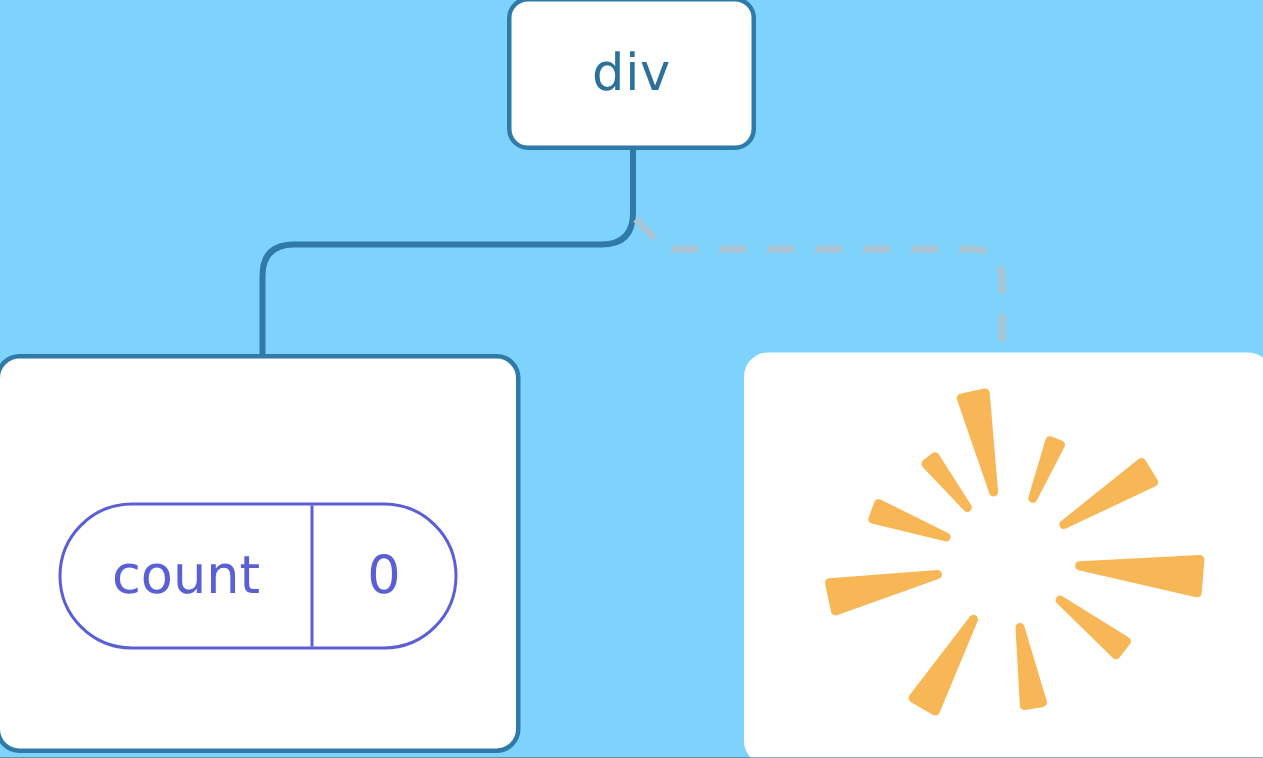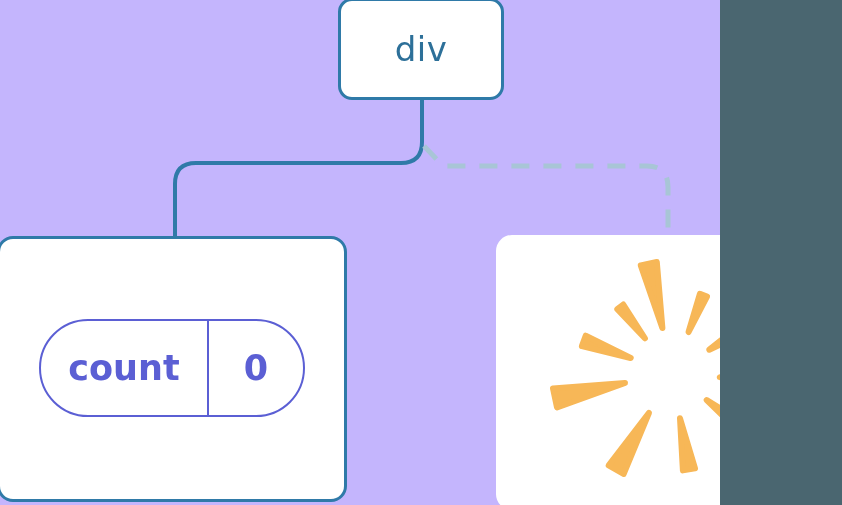--- a/index.html
+++ b/index.html
@@ -5,23 +5,23 @@
   html, body {
     margin: 0;
     padding: 0;
     background: #4a6670;
   }
   body {
     font-family: "DejaVu Sans", sans-serif;
   }
   #stage {
     position: relative;
-    width: 720px;
+    width: 842px;
     height: 505px;
-    background: #c4b5fd;
+    background: #7dd3fc;
     overflow: hidden;
   }
   #wires {
     position: absolute;
     left: 0;
     top: 0;
     width: 842px;
     height: 505px;
     pointer-events: none;
   }
@@ -65,30 +65,29 @@
     flex-direction: column;
     align-items: center;
     padding-top: 46px;
   }
   #node-counter .node-title {
     font-size: 37px;
   }
 
   
   .state-pill {
-    margin-top: 34px;
+    margin-top: 50px;
     width: 266px;
     height: 98px;
     border: 2px solid #5b5fd4;
     border-radius: 49px;
     display: flex;
     align-items: stretch;
     box-sizing: border-box;
     background: #ffffff;
-    font-weight: bold;
   }
   .state-key {
     flex: 1 1 auto;
     display: flex;
     align-items: center;
     justify-content: center;
     border-right: 2px solid #5b5fd4;
   }
   .state-val {
     flex: 0 0 94px;

